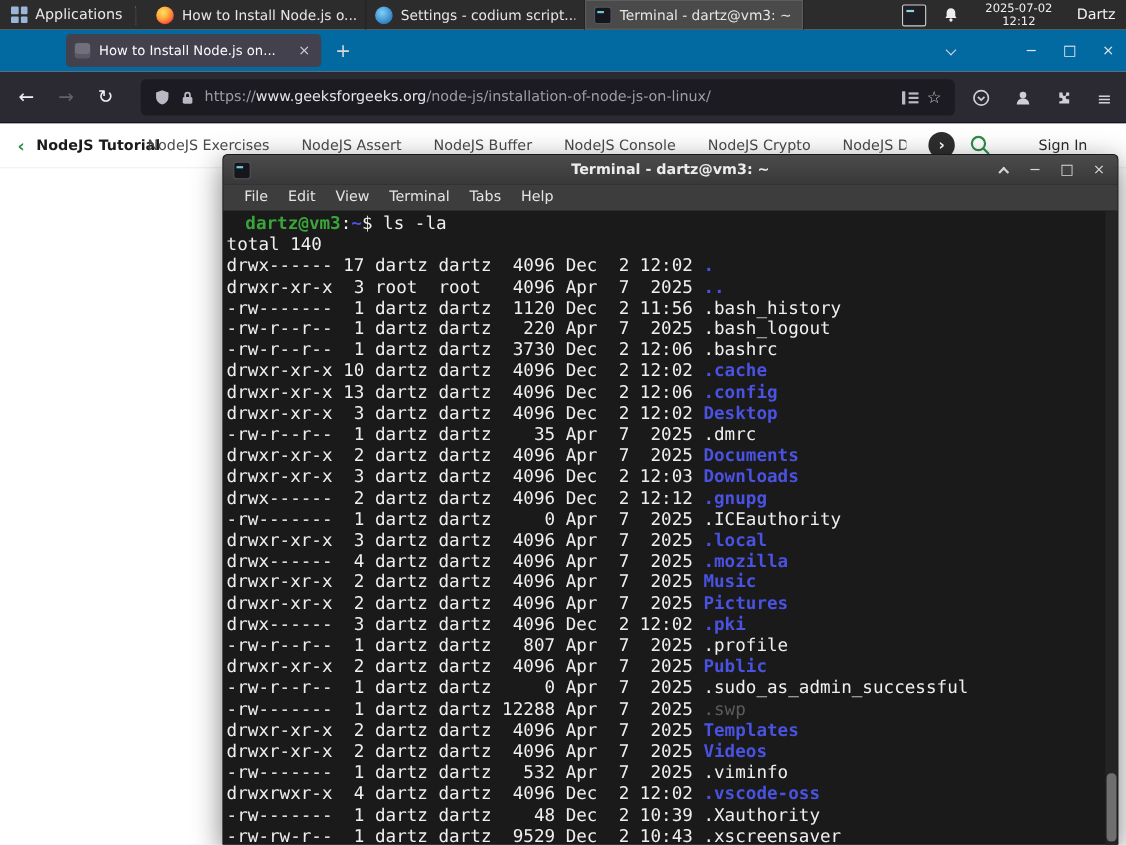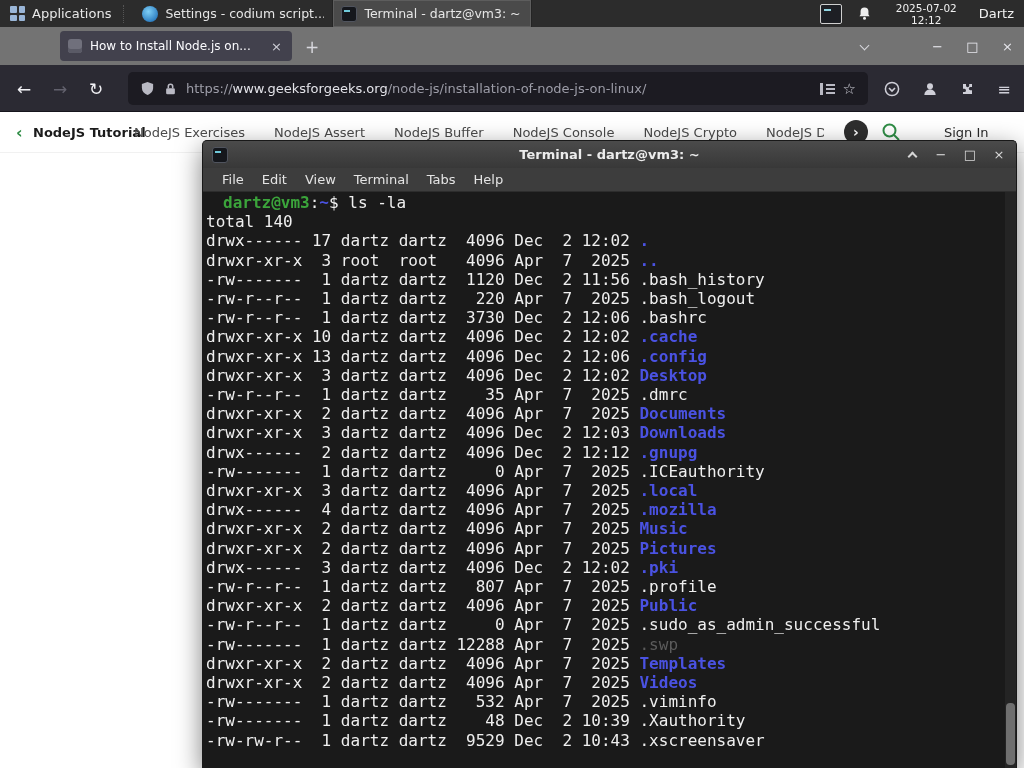--- a/index.html
+++ b/index.html
@@ -26,21 +26,21 @@
   .ticon.terminal::after{content:"";position:absolute;left:2px;top:3px;width:6px;height:2px;background:#6fc9da;}
   .tray{margin-left:auto;display:flex;align-items:center;gap:10px;}
   .tray-term{width:22px;height:20px;border:1px solid #cfcfcf;border-radius:2px;background:#1d1f24;position:relative;}
   .tray-term::after{content:"";position:absolute;left:3px;top:4px;width:7px;height:2px;background:#8fd3e0;}
   .bell{width:26px;display:flex;justify-content:center;align-items:center;height:100%;}
   .clock{display:flex;flex-direction:column;align-items:center;justify-content:center;
     font-size:10.5px;line-height:12px;padding:0 8px;height:100%;color:#f0f0f0;}
   .panel-user{padding:0 10px 0 4px;font-size:13px;color:#f2f2f2;}
 
   
-  .tabbar{position:absolute;top:27px;left:0;width:1024px;height:38px;background:#737373;z-index:40;}
+  .tabbar{position:absolute;top:27px;left:0;width:1024px;height:38px;background:#0369a1;z-index:40;}
   .tab{position:absolute;left:60px;top:4px;width:232px;height:30px;background:#42414d;border-radius:4px;
     display:flex;align-items:center;padding:0 8px;gap:8px;color:#fbfbfe;font-size:12px;}
   .tab-title{flex:1;white-space:nowrap;overflow:hidden;}
   .tab-close{color:#cfcfd8;font-size:13px;padding:0 2px;}
   .favicon{width:14px;height:14px;flex:0 0 14px;border-radius:3px;background:#70707c;
     box-shadow:inset 0 -4px 0 #5a5a66;}
   .newtab-btn{position:absolute;left:300px;top:8px;width:24px;height:24px;display:flex;align-items:center;
     justify-content:center;color:#d8d8de;font-size:17px;border-radius:4px;}
   .alltabs-btn{position:absolute;left:852px;top:10px;width:24px;height:20px;display:flex;align-items:center;justify-content:center;}
   .chev{width:7px;height:7px;display:inline-block;}
@@ -111,20 +111,24 @@
           <i></i>
           <i></i>
           <i></i>
           <i></i>
         </span>
       <span>Applications</span>
     </div>
     <div class="panel-sep"></div>
     <div class="taskbar">
         <div class="task">
+          <span class="ticon firefox"></span>
+          <span class="tlabel">How to Install Node.js o...</span>
+        </div>
+        <div class="task">
           <span class="ticon vscodium"></span>
           <span class="tlabel">Settings - codium script...</span>
         </div>
         <div class="task active">
           <span class="ticon terminal"></span>
           <span class="tlabel">Terminal - dartz@vm3: ~</span>
         </div>
       </div>
     <div class="tray">
       <span class="tray-term"></span>
@@ -258,20 +262,21 @@
         <div class="tline"><span>drwxr-xr-x  2 dartz dartz  4096 Apr  7  2025 </span><span class="c-blue">Music</span></div>
         <div class="tline"><span>drwxr-xr-x  2 dartz dartz  4096 Apr  7  2025 </span><span class="c-blue">Pictures</span></div>
         <div class="tline"><span>drwx------  3 dartz dartz  4096 Dec  2 12:02 </span><span class="c-blue">.pki</span></div>
         <div class="tline"><span>-rw-r--r--  1 dartz dartz   807 Apr  7  2025 </span><span>.profile</span></div>
         <div class="tline"><span>drwxr-xr-x  2 dartz dartz  4096 Apr  7  2025 </span><span class="c-blue">Public</span></div>
         <div class="tline"><span>-rw-r--r--  1 dartz dartz     0 Apr  7  2025 </span><span>.sudo_as_admin_successful</span></div>
         <div class="tline"><span>-rw-------  1 dartz dartz 12288 Apr  7  2025 </span><span class="c-dim">.swp</span></div>
         <div class="tline"><span>drwxr-xr-x  2 dartz dartz  4096 Apr  7  2025 </span><span class="c-blue">Templates</span></div>
         <div class="tline"><span>drwxr-xr-x  2 dartz dartz  4096 Apr  7  2025 </span><span class="c-blue">Videos</span></div>
         <div class="tline"><span>-rw-------  1 dartz dartz   532 Apr  7  2025 </span><span>.viminfo</span></div>
+        <div class="tline"><span>drwxrwxr-x  4 dartz dartz  4096 Dec  2 12:02 </span><span class="c-blue">.vscode-oss</span></div>
         <div class="tline"><span>-rw-------  1 dartz dartz    48 Dec  2 10:39 </span><span>.Xauthority</span></div>
         <div class="tline"><span>-rw-rw-r--  1 dartz dartz  9529 Dec  2 10:43 </span><span>.xscreensaver</span></div>
       </div>
     <div class="term-scroll">
       <div class="term-thumb"></div>
     </div>
   </div>
 
 </div>
 

